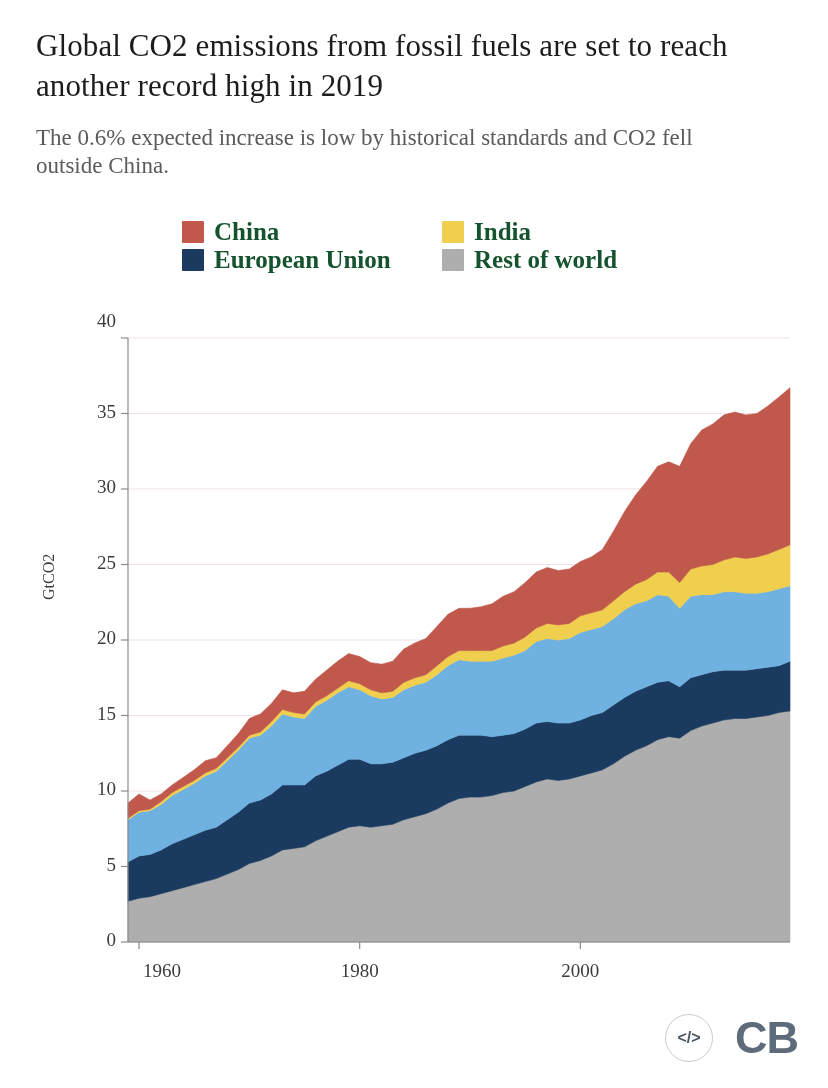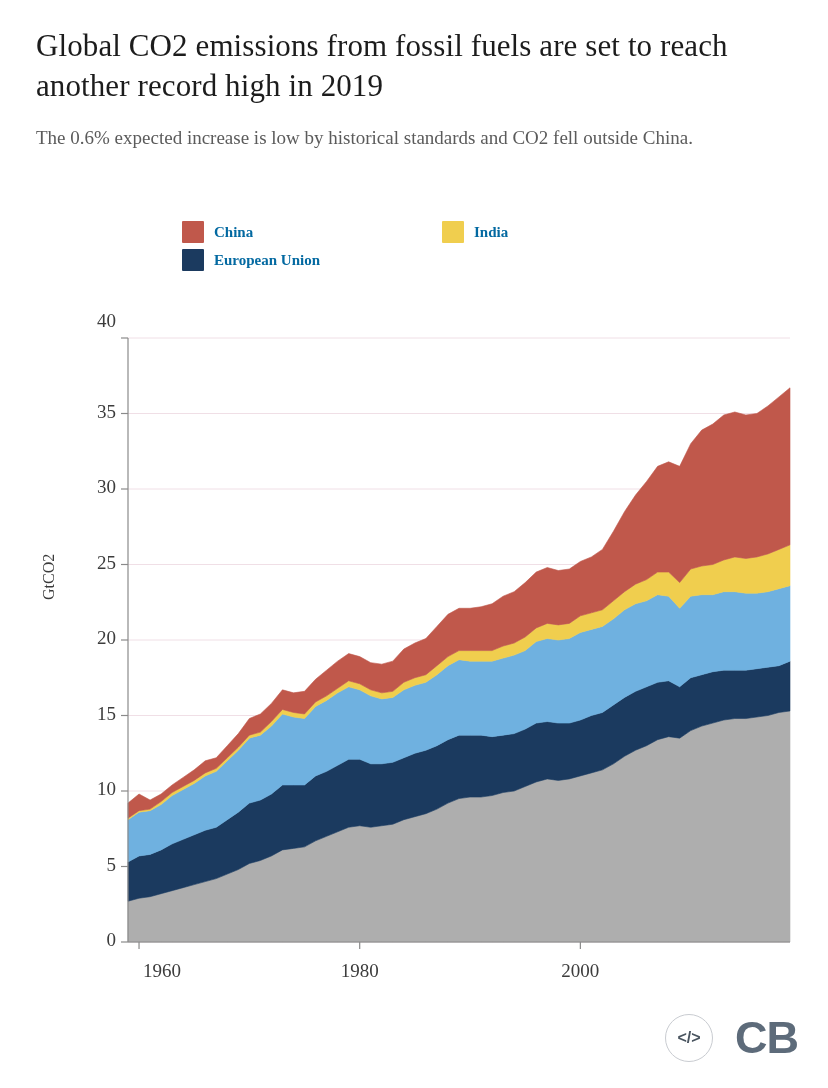--- a/index.html
+++ b/index.html
@@ -33,21 +33,21 @@
     font-weight: 400;
     color: #1c1c1c;
     letter-spacing: 0.1px;
   }
   .subtitle {
     position: absolute;
     left: 36px;
     top: 124px;
     width: 700px;
     font-family: "Liberation Serif", serif;
-    font-size: 19px;
+    font-size: 23px;
     line-height: 28px;
     color: #5b5b5b;
   }
   .legend {
     position: absolute;
     left: 182px;
     top: 218px;
     width: 560px;
     display: grid;
     grid-template-columns: 260px 260px;
@@ -61,22 +61,22 @@
   }
   .swatch {
     width: 22px;
     height: 22px;
     display: inline-block;
     border-radius: 1px;
   }
   .legend-label {
     font-family: "Liberation Serif", serif;
     font-weight: bold;
-    font-size: 15px;
-    color: #0369a1;
+    font-size: 25px;
+    color: #14532d;
   }
   .chart-area {
     position: absolute;
     left: 0;
     top: 0;
     width: 828px;
     height: 1088px;
   }
   .ylabel {
     position: absolute;
@@ -161,20 +161,24 @@
       <span class="swatch" style="background:#c0584b"></span>
       <span class="legend-label">China</span>
     </div>
     <div class="legend-item">
       <span class="swatch" style="background:#f0ce4e"></span>
       <span class="legend-label">India</span>
     </div>
     <div class="legend-item">
       <span class="swatch" style="background:#1b3a5f"></span>
       <span class="legend-label">European Union</span>
+    </div>
+    <div class="legend-item">
+      <span class="swatch" style="background:#aeaeae"></span>
+      <span class="legend-label">Rest of world</span>
     </div>
   </div>
 
   <div class="ylabel">GtCO2</div>
 
   <svg class="chart-area" width="828" height="1088" viewBox="0 0 828 1088" id="chart-svg">
       <line x1="128" x2="790" y1="942" y2="942" stroke="#f0dfe6" stroke-width="1"></line>
       <line x1="128" x2="790" y1="866.5" y2="866.5" stroke="#f0dfe6" stroke-width="1"></line>
       <line x1="128" x2="790" y1="791" y2="791" stroke="#f0dfe6" stroke-width="1"></line>
       <line x1="128" x2="790" y1="715.5" y2="715.5" stroke="#f0dfe6" stroke-width="1"></line>

